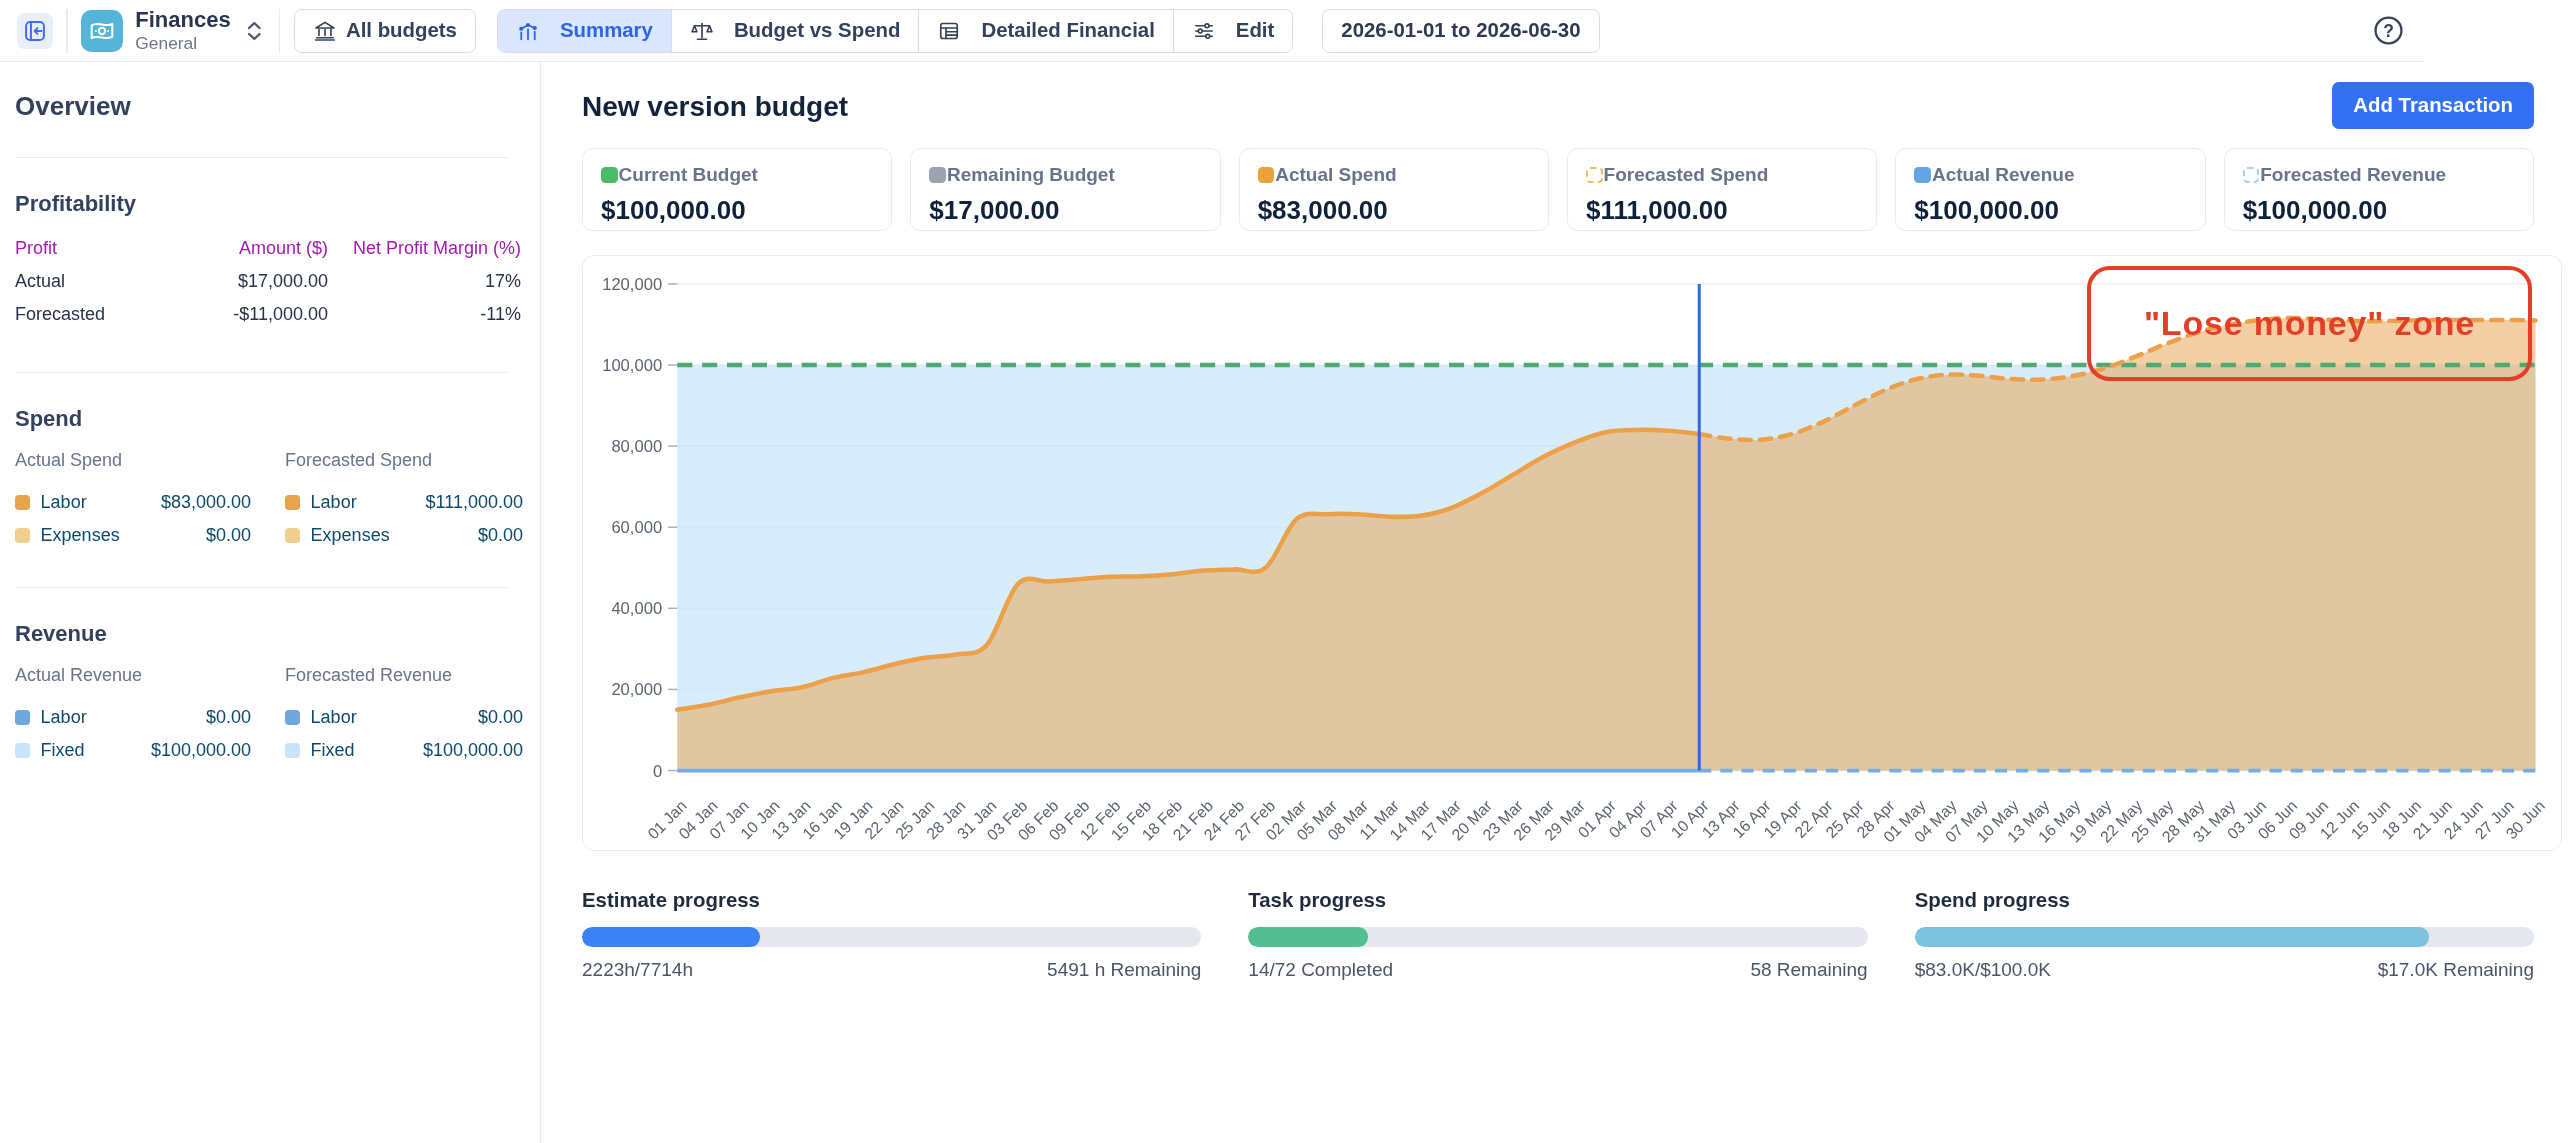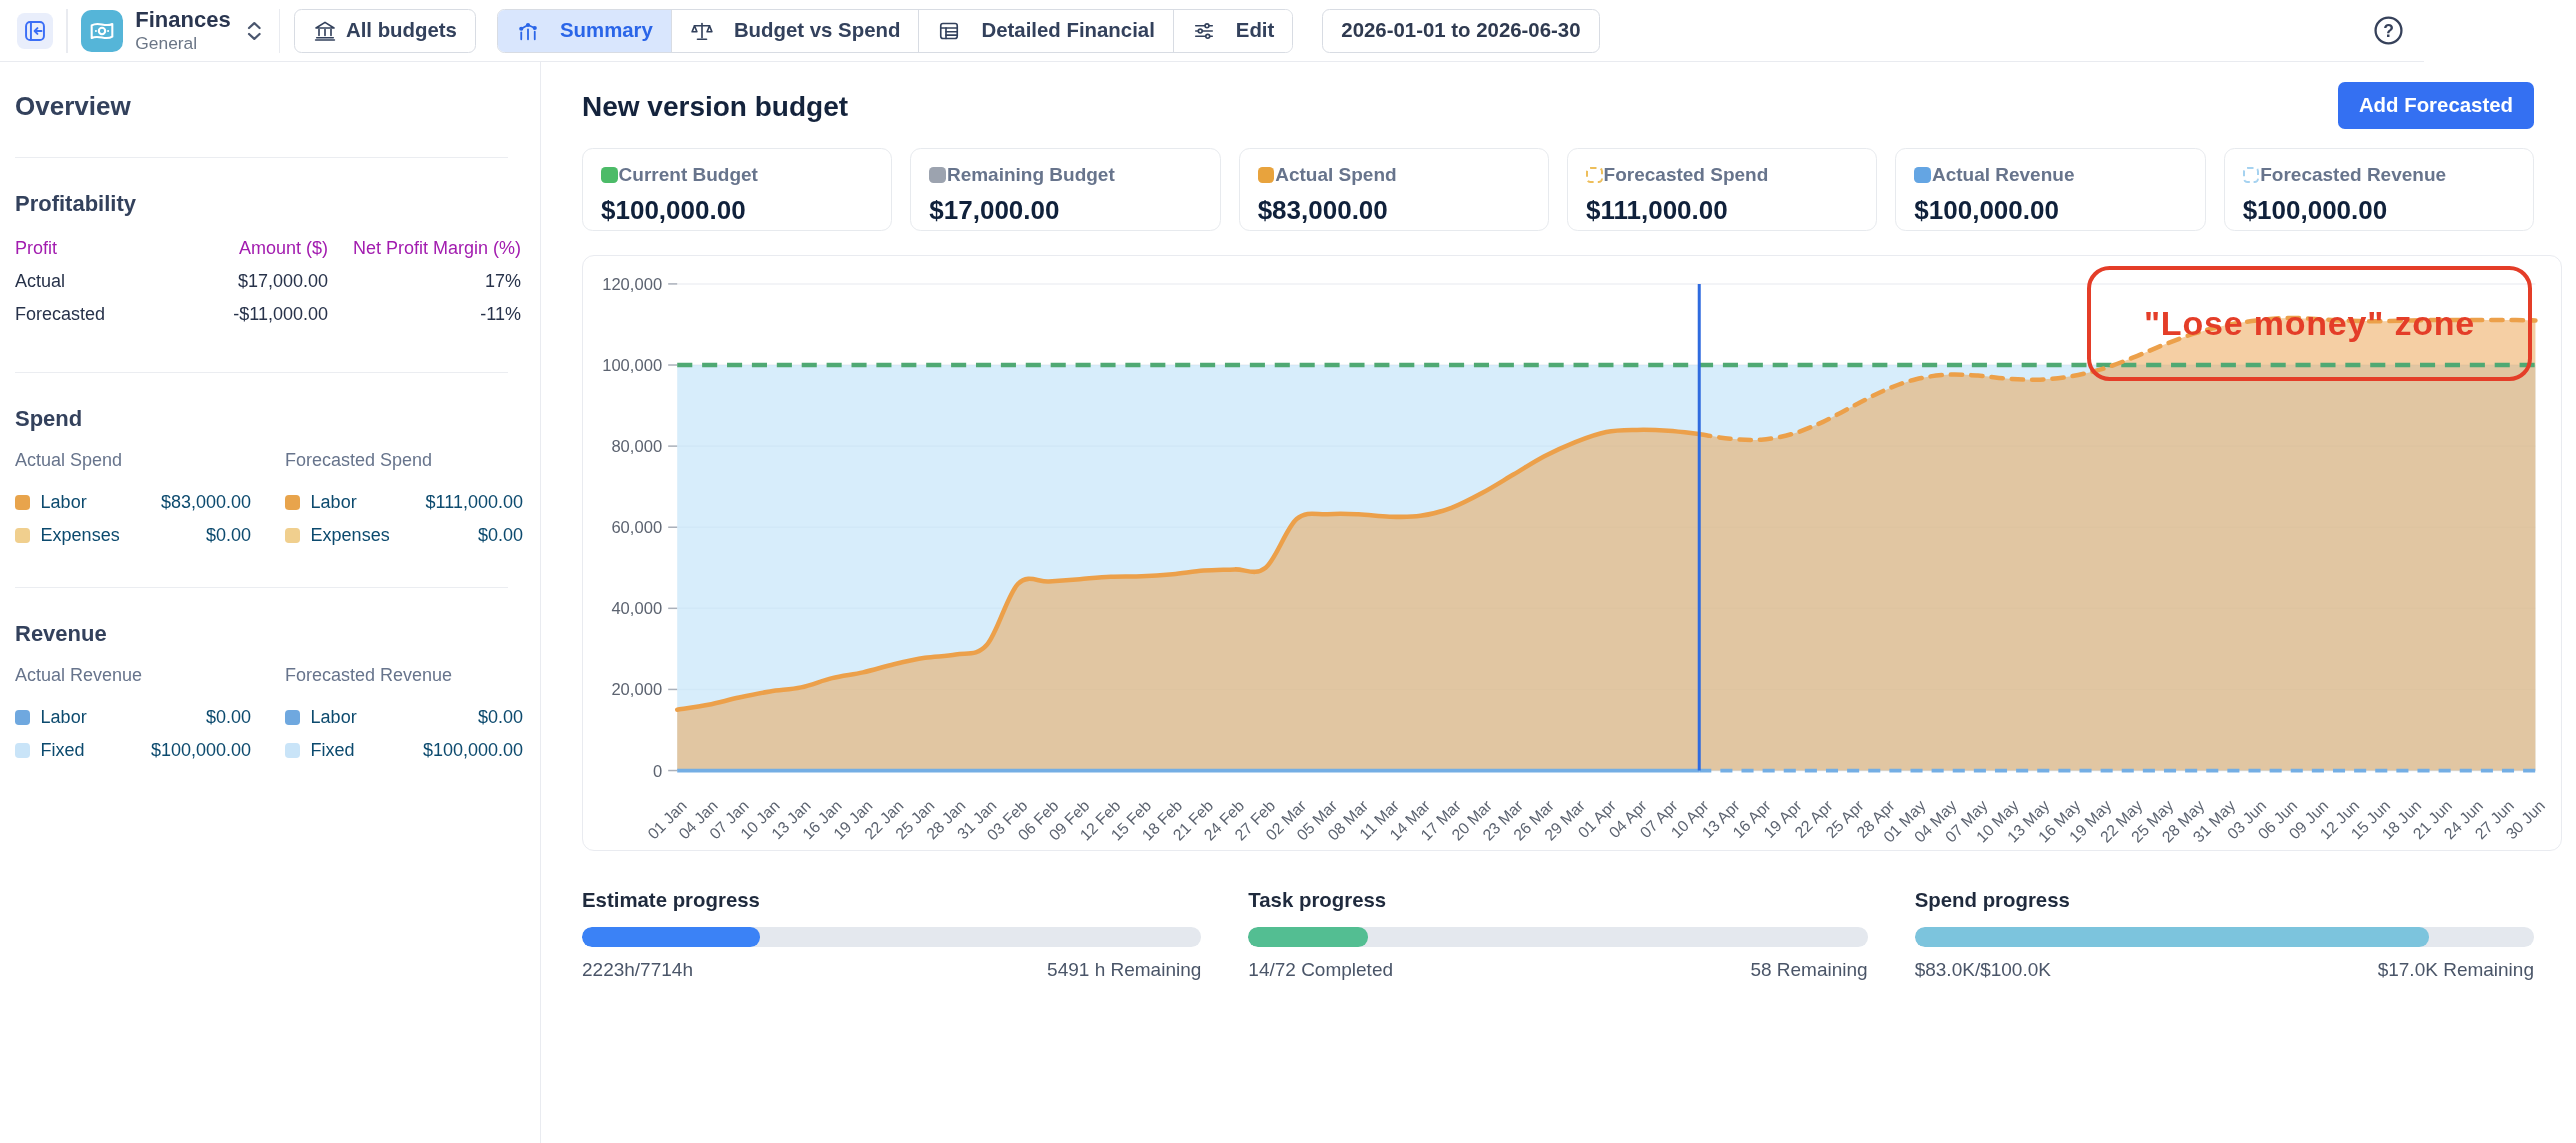--- a/index.html
+++ b/index.html
@@ -290,21 +290,21 @@
             <span class="nm">Fixed</span>
             <span class="val">$100,000.00</span>
           </div>
         </div>
       </div>
     </aside>
 
     <main class="main">
       <div class="main-head">
         <div class="page-title">New version budget</div>
-        <button class="add-btn">Add Forecasted</button>
+        <button class="add-btn">Add Transaction</button>
       </div>
 
       <div class="cards">
         <div class="card">
           <div class="card-top">
               <span class="sw" style="background: rgb(76, 187, 104);"></span>
             <span class="card-label">Current Budget</span>
             </div>
           <div class="card-value">$100,000.00</div>
         </div>

